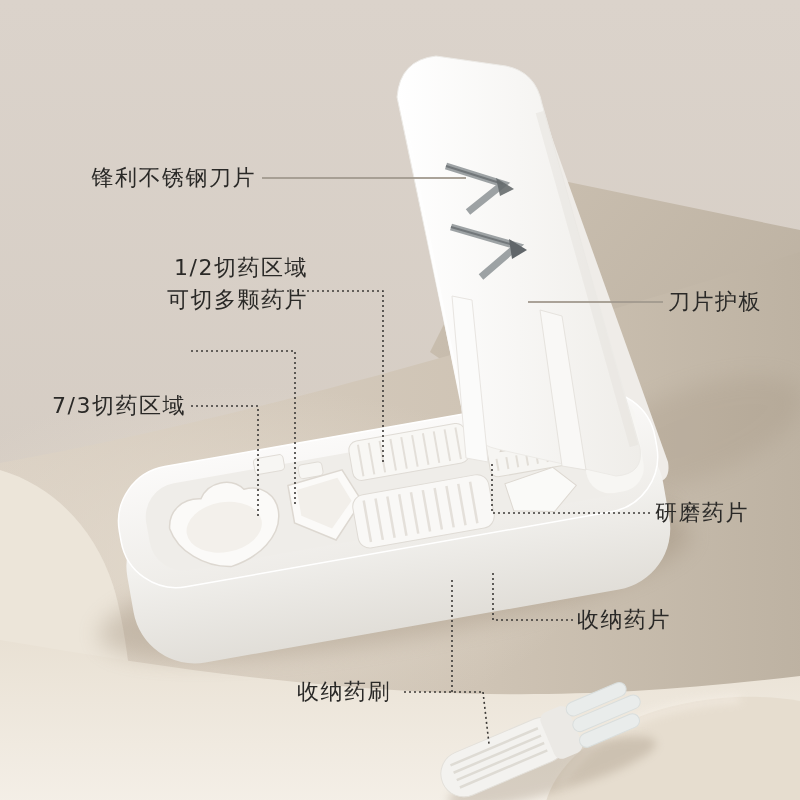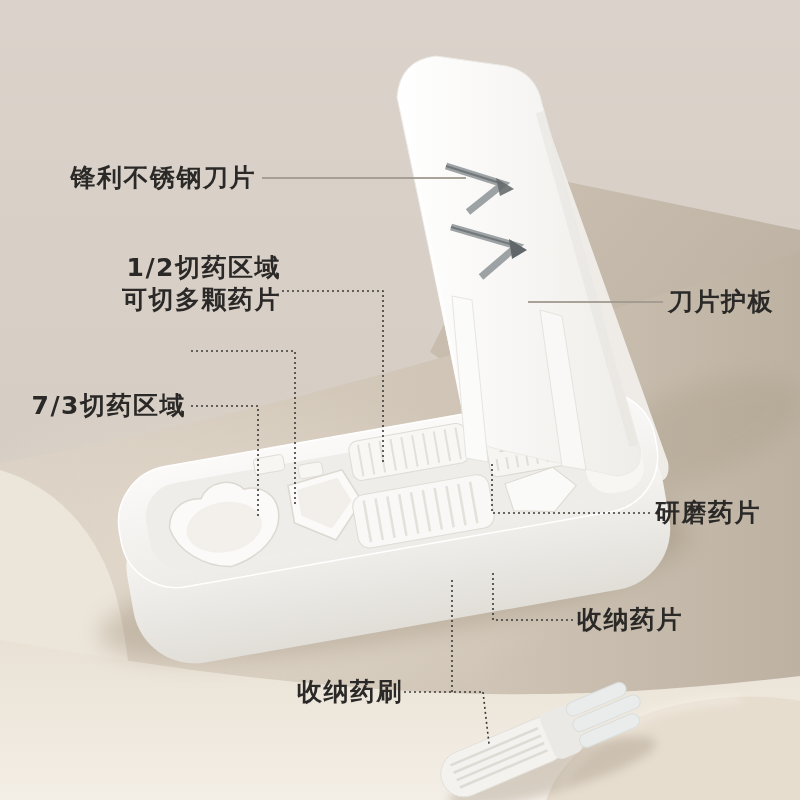--- a/index.html
+++ b/index.html
@@ -1,19 +1,19 @@
 <!DOCTYPE html>
 <html><head>
 <meta charset="utf-8">
 <style>
   html,body{margin:0;padding:0;background:#d8d0c8;}
   .stage{position:relative;width:800px;height:800px;overflow:hidden;
          font-family:"DejaVu Sans","Liberation Sans",sans-serif;}
   .scene{position:absolute;left:0;top:0;}
-  .lbl{position:absolute;font-size:25px;font-weight:700;color:#2a2927;
+  .lbl{position:absolute;font-size:22px;font-weight:400;color:#2a2927;
        letter-spacing:1.5px;white-space:nowrap;line-height:32px;}
   .lbl.r{text-align:right;}
 </style>
 </head>
 <body>
 
 <div class="stage">
 
 <svg class="scene" width="800" height="800" viewBox="0 0 800 800">
   <defs>
@@ -198,21 +198,21 @@
     <path d="M191,351 L295,351 L295,507"></path>
     <path d="M191,406 L258,406 L258,518"></path>
     <path d="M650,513 L492,513 L492,462"></path>
     <path d="M573,620 L493,620 L493,572"></path>
     <path d="M404,692 L483,692 M452,692 L452,579 M483,692 L489,744"></path>
   </g>
 </svg>
 
 <div class="lbl r" style="right:544px;top:162px">锋利不锈钢刀片</div>
 
-<div class="lbl r" style="right:519px;top:252px">
+<div class="lbl r" style="right:492px;top:252px">
   <div>1/2切药区域</div>
   <div>可切多颗药片</div>
 </div>
 
 
 <div class="lbl r" style="right:614px;top:390px">7/3切药区域</div>
 
 <div class="lbl" style="left:668px;top:286px">刀片护板</div>
 
 <div class="lbl" style="left:655px;top:497px">研磨药片</div>

